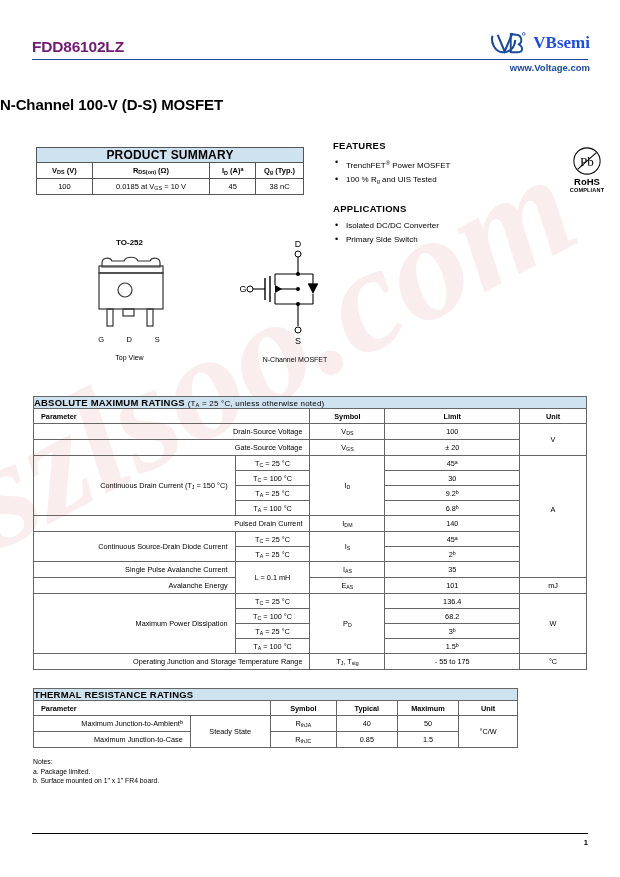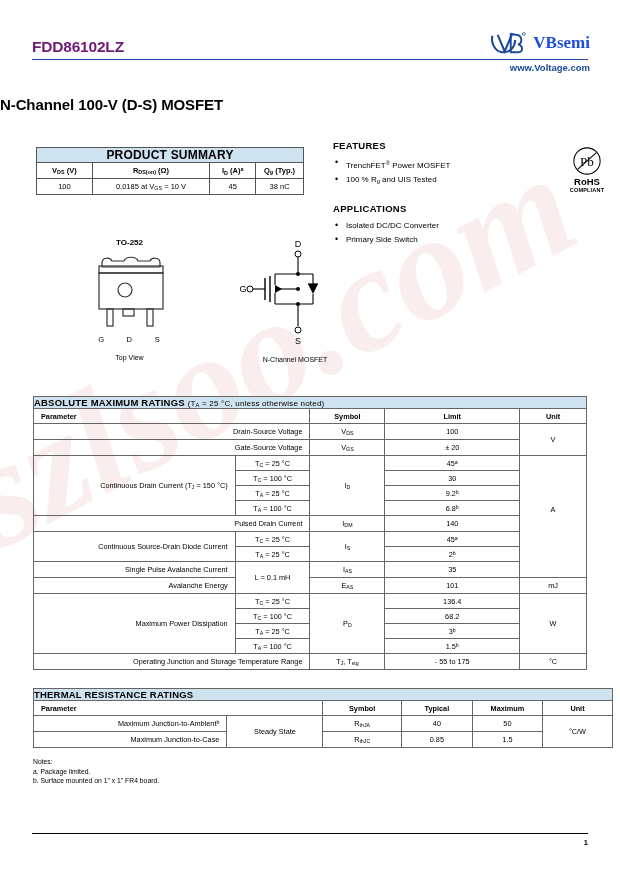--- a/index.html
+++ b/index.html
@@ -366,21 +366,21 @@
 
       <tr>
         <td class="param" colspan="2">Operating Junction and Storage Temperature Range</td>
         <td class="sym">T<sub>J</sub>, T<sub>stg</sub></td>
         <td class="val">- 55 to 175</td>
         <td class="unit">°C</td>
       </tr>
     </tbody>
       </table>
 
-    <table class="dtable" style="left:33px; top:688px; width:580px;">
+    <table class="dtable" style="left:33px; top:688px; width:485px;">
       <tbody>
           <tr>
         <td class="tbl-title" colspan="6">THERMAL RESISTANCE RATINGS</td>
       </tr>
       <tr class="hdr">
         <td class="lf" colspan="2" style="width:277px">Parameter</td>
         <td style="width:75px">Symbol</td>
         <td style="width:68px">Typical</td>
         <td style="width:67px">Maximum</td>
         <td style="width:67px">Unit</td>

